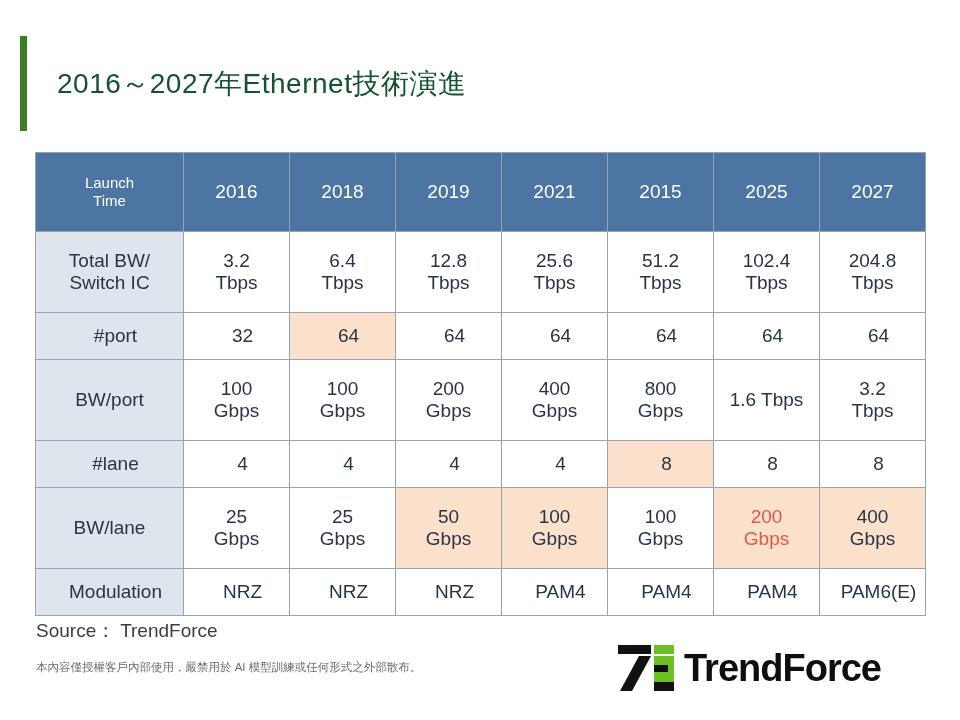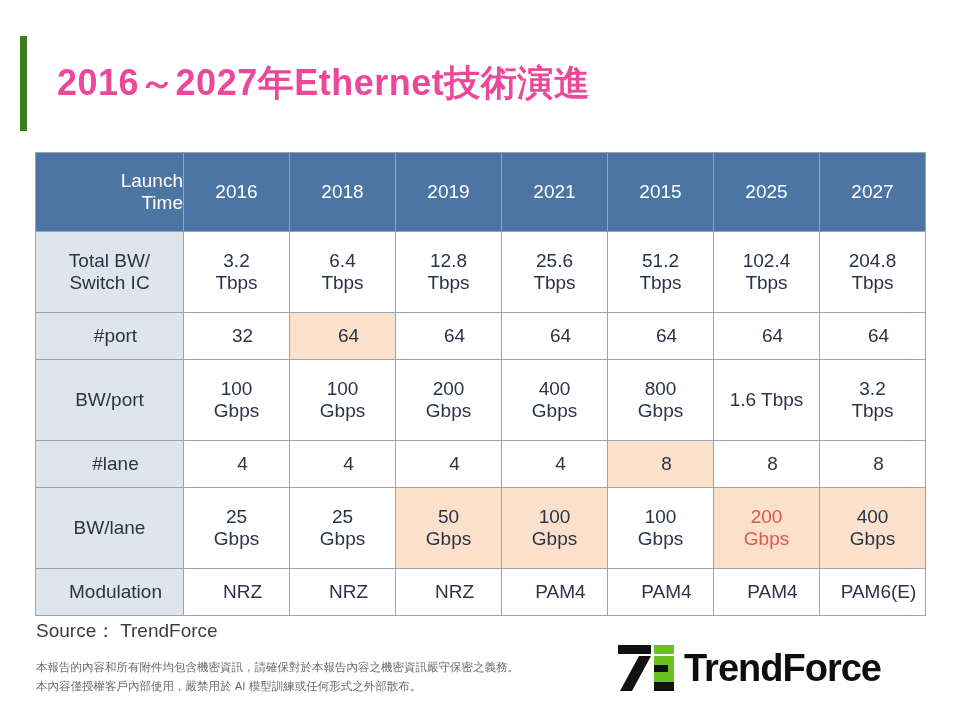--- a/index.html
+++ b/index.html
@@ -7,21 +7,21 @@
     width:960px;height:720px;background:#ffffff;overflow:hidden;
     font-family:"Liberation Sans","DejaVu Sans",sans-serif;
     color:#2a3447;position:relative;
   }
   .slide{position:absolute;inset:0;}
 
   
   .title-wrap{position:absolute;left:20px;top:36px;display:flex;align-items:stretch;}
   .accent-bar{width:7px;background:#3a7d22;margin-right:30px;min-height:95px;}
   .title{
-    font-size:36px;font-weight:700;color:#ec4899;letter-spacing:.5px;
+    font-size:28px;font-weight:400;color:#14532d;letter-spacing:.5px;
     display:flex;align-items:center;white-space:nowrap;
   }
 
   
   .watermark{
     position:absolute;left:110px;top:300px;
     font-size:112px;font-weight:700;color:#f1f2f2;
     letter-spacing:-2px;user-select:none;z-index:0;white-space:nowrap;
   }
   .watermark .wm-mark{display:inline-block;color:#eceeed;margin-right:6px;}
@@ -34,21 +34,21 @@
   }
   table.matrix col.lbl{width:148px;}
   table.matrix col.yr{width:106px;}
   table.matrix th,table.matrix td{
     border:1px solid #9aa3b0;text-align:center;vertical-align:middle;
     padding:0;line-height:1.18;
   }
   thead th{
     background:#4d75a3;color:#ffffff;font-size:19px;font-weight:400;height:78px;
   }
-  thead th.hdr-label{font-size:19px;text-align:right;}
+  thead th.hdr-label{font-size:15px;}
   tbody td.rowlabel{
     background:#dee5ed;font-size:19px;font-weight:400;color:#2a3447;
   }
   tbody td.val{background:#ffffff;font-size:19px;color:#2a3447;}
   tbody td.val.hl{background:#fbe0cb;}
   tbody td.val.red{color:#e0574c;}
   tr.tall td{height:80px;}
   tr.short td{height:46px;padding-left:12px;}
   .cellline{display:block;}
 
@@ -283,21 +283,20 @@
             <td class="val">
               <span class="cellline">PAM6(E)</span>
             </td>
           </tr>
         </tbody>
     </table>
   </div>
 
   <div class="source">Source： TrendForce</div>
   <div class="disclaimer">
-    <div>本報告的內容和所有附件均包含機密資訊，請確保對於本報告內容之機密資訊嚴守保密之義務。</div>
     <div>本內容僅授權客戶內部使用，嚴禁用於 AI 模型訓練或任何形式之外部散布。</div>
   </div>
 
   <div class="logo">
     <svg class="logo-mark" viewBox="0 0 56 46">
       <rect x="0" y="0" width="33" height="9" fill="#111111"></rect>
       <polygon points="21,11 33,11 14,46 2,46" fill="#111111"></polygon>
       <rect x="36" y="0" width="20" height="9" fill="#6cc024"></rect>
       <rect x="36" y="11" width="20" height="35" fill="#6cc024"></rect>
       <rect x="36" y="20" width="14" height="7" fill="#111111"></rect>

